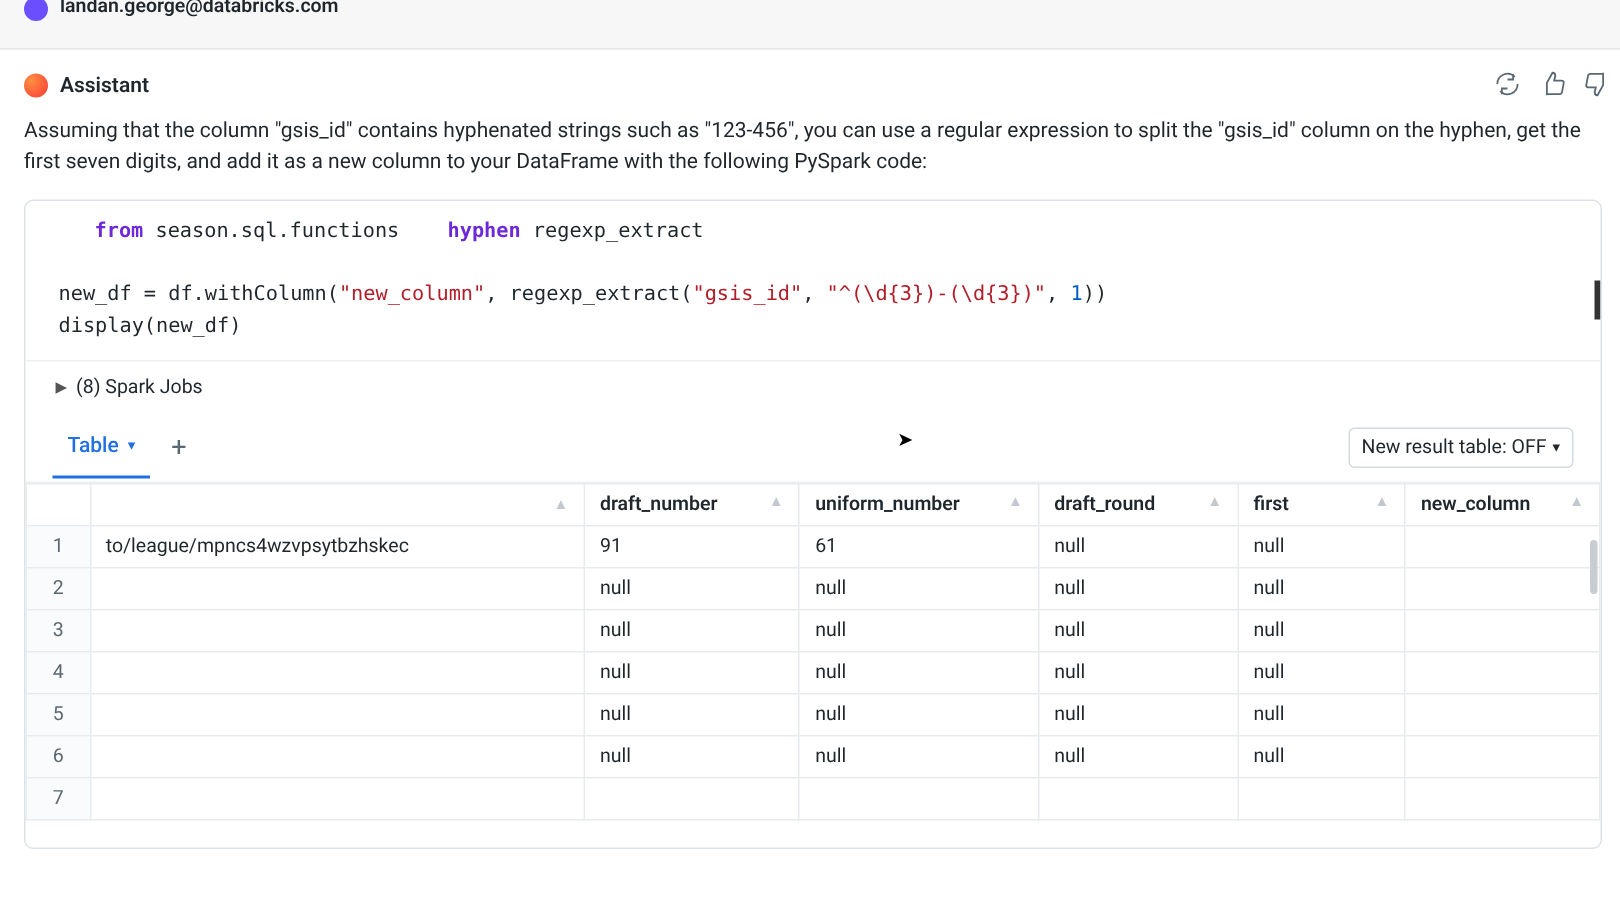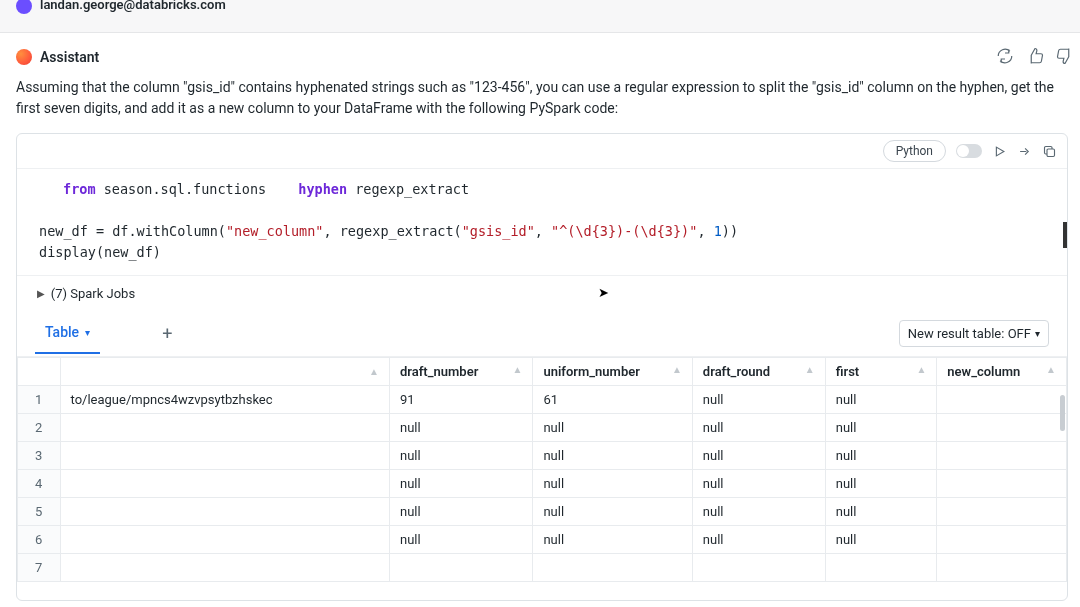--- a/index.html
+++ b/index.html
@@ -88,21 +88,20 @@
   .tok-red { color: #b31d28; }
   .tok-num { color: #005cc5; }
   .jobs-row {
     padding: 10px 20px; font-size: 13px; color: #1f272d;
     display: flex; align-items: center; gap: 6px;
   }
   .tri { font-size: 10px; color: #555; }
   .tabs-row {
     display: flex; align-items: center; padding: 0 18px;
     border-bottom: 1px solid #eef0f2;
-    gap: 48px;
   }
   .tab {
     display: flex; align-items: center; gap: 6px;
     padding: 12px 10px; font-size: 14px; color: #1f6fe5;
     border-bottom: 2px solid #1f6fe5; font-weight: 500;
   }
   .chevron-down { color: #1f6fe5; font-size: 10px; }
   .plus-tab { padding: 12px 14px; color: #5a6872; font-size: 18px; cursor: pointer; }
   .tabs-right {
     margin-left: auto; display: flex; align-items: center; gap: 4px;
@@ -172,49 +171,29 @@
       <span class="ic">
         <svg viewBox="0 0 24 24">
             <path d="M17 2v11M17 13l-5 9c-1.5 0-2.5-1.2-2.5-2.7L10.5 15H4c-1.1 0-2-.9-2-2l1.5-8C3.7 3.8 4.7 3 5.9 3H17z"></path>
           </svg>
       </span>
     </div>
   </div>
   <div class="assistant-text">Assuming that the column "gsis_id" contains hyphenated strings such as "123-456", you can use a regular expression to split the "gsis_id" column on the hyphen, get the first seven digits, and add it as a new column to your DataFrame with the following PySpark code:</div>
 
   <div class="cell">
-    <div class="cell-toolbar">
-      <div class="lang-pill">Python</div>
-      <div class="toggle"></div>
-      <span class="toolbar-ic">
-        <svg viewBox="0 0 24 24">
-            <path d="M7 5v14l12-7z"></path>
-          </svg>
-      </span>
-      <span class="toolbar-ic">
-        <svg viewBox="0 0 24 24">
-            <path d="M5 12h10M13 7l5 5-5 5"></path>
-          </svg>
-      </span>
-      <span class="toolbar-ic">
-        <svg viewBox="0 0 24 24">
-            <rect x="8" y="8" width="12" height="12" rx="2"></rect>
-            <path d="M16 8V6a2 2 0 0 0-2-2H6a2 2 0 0 0-2 2v8a2 2 0 0 0 2 2h2"></path>
-          </svg>
-      </span>
-    </div>
 
     <div class="code-area"><span class="kw-green">from</span><span> season.sql.functions </span><span class="kw-green">hyphen</span><span> regexp_extract</span>
 <span></span>
 <span>new_df = df.withColumn(</span><span class="tok-red">"new_column"</span><span>, regexp_extract(</span><span class="tok-red">"gsis_id"</span><span>, </span><span class="tok-red">"^(\d{3})-(\d{3})"</span><span>, </span><span class="tok-num">1</span><span>))</span>
 <span>display(new_df)</span><div class="caret-bar"></div></div>
 
     <div class="jobs-row">
       <span class="tri">▶</span>
-      <span>(7) Spark Jobs</span>
+      <span>(8) Spark Jobs</span>
     </div>
 
     <div class="tabs-row">
       <div class="tab">
         <span>Table</span>
         <span class="chevron-down">▾</span>
       </div>
       <div class="plus-tab">+</div>
       <div class="tabs-right">
         <span>New result table: OFF</span>

